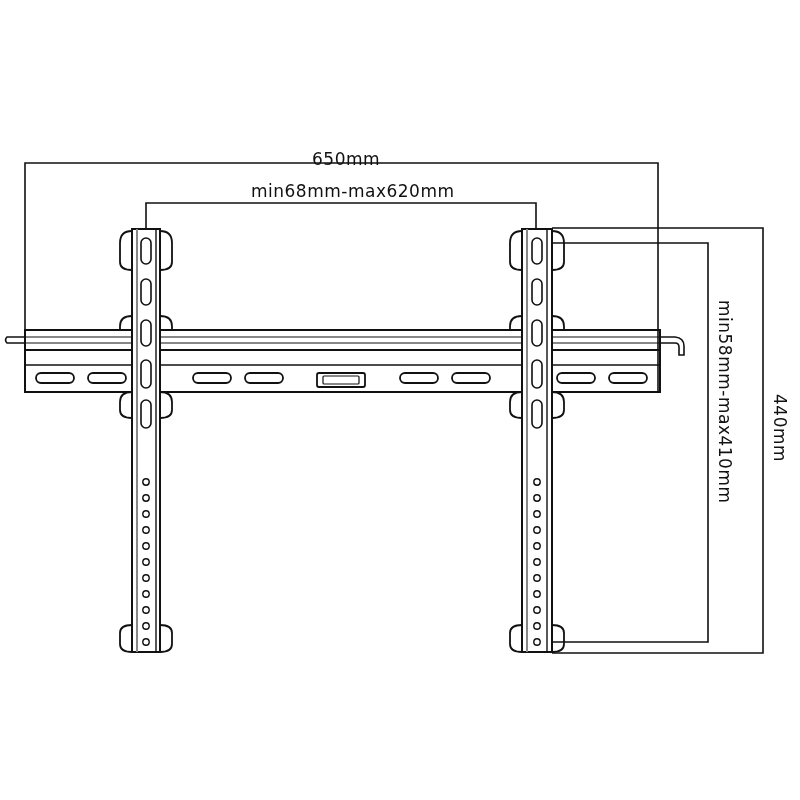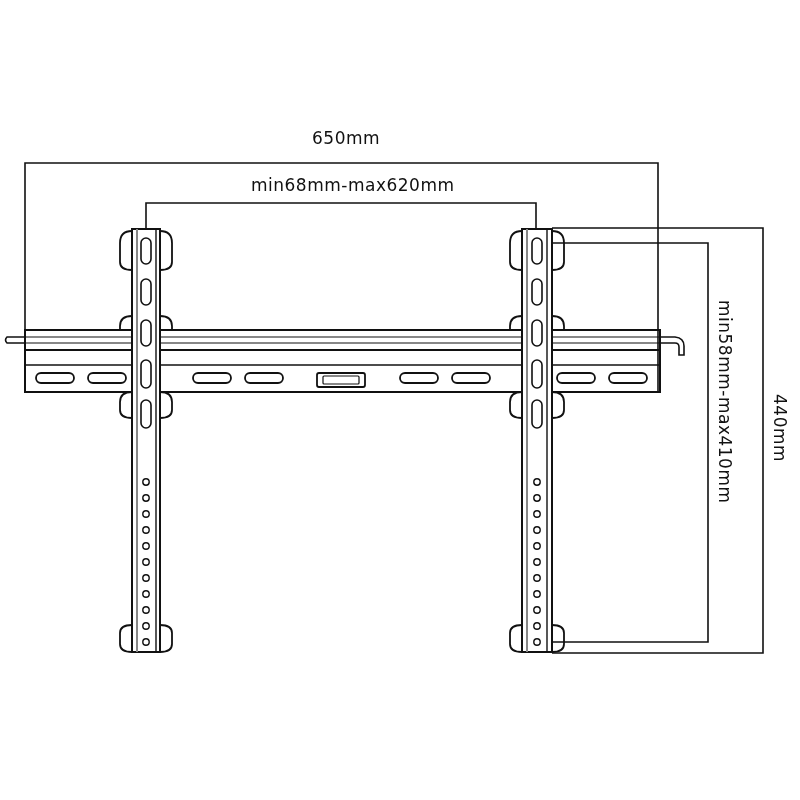--- a/index.html
+++ b/index.html
@@ -123,16 +123,16 @@
   <g stroke-width="1.6">
     <line x1="25" y1="330" x2="132" y2="330"></line>
       <line x1="160" y1="330" x2="522" y2="330"></line>
       <line x1="552" y1="330" x2="660" y2="330"></line>
     <line x1="25" y1="392" x2="132" y2="392"></line>
       <line x1="160" y1="392" x2="522" y2="392"></line>
       <line x1="552" y1="392" x2="660" y2="392"></line>
   </g>
 </svg>
 
-<div class="lbl" style="left:312px; top:128px;">650mm</div>
-<div class="lbl" style="left:251px; top:175px;">min68mm-max620mm</div>
+<div class="lbl" style="left:312px; top:149px;">650mm</div>
+<div class="lbl" style="left:251px; top:181px;">min68mm-max620mm</div>
 <div class="lbl vert" style="left:735px; top:300px;">min58mm-max410mm</div>
 <div class="lbl vert" style="left:790px; top:394px;">440mm</div>
 
 </body></html>

